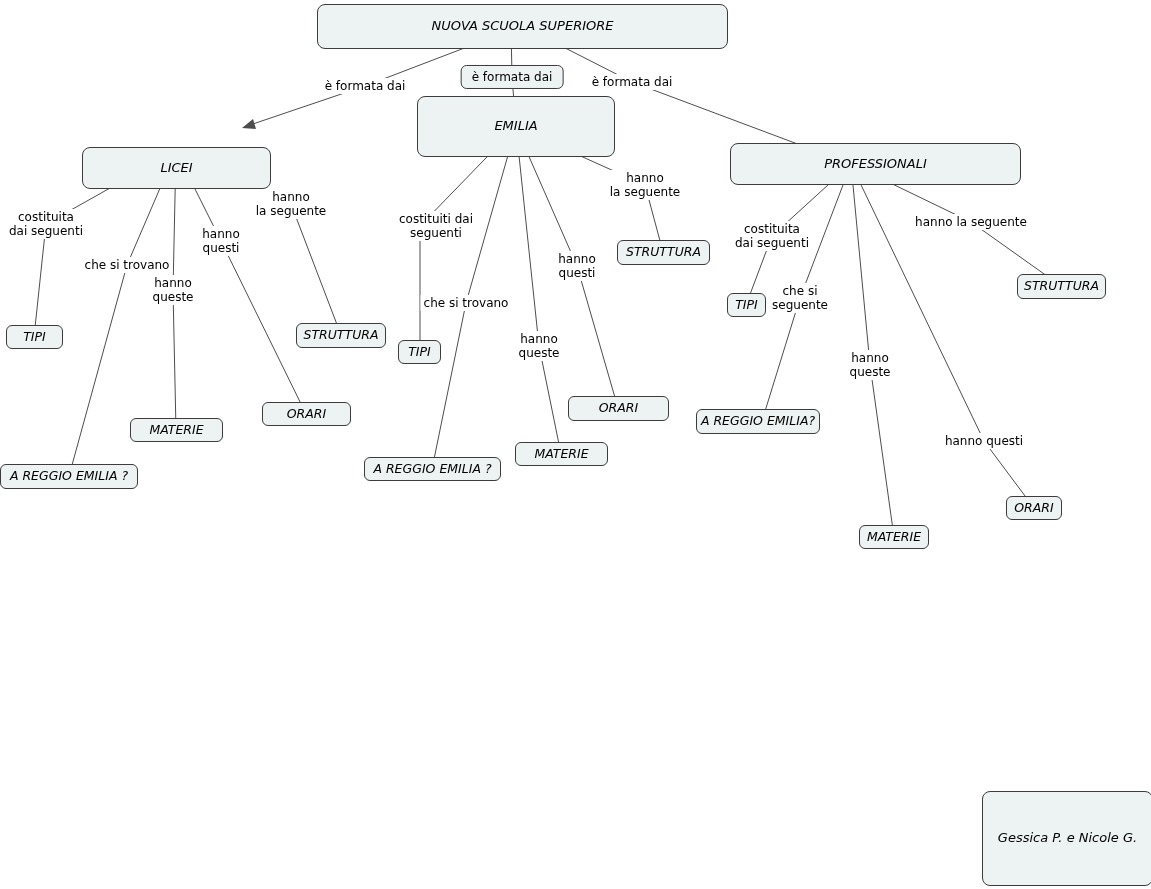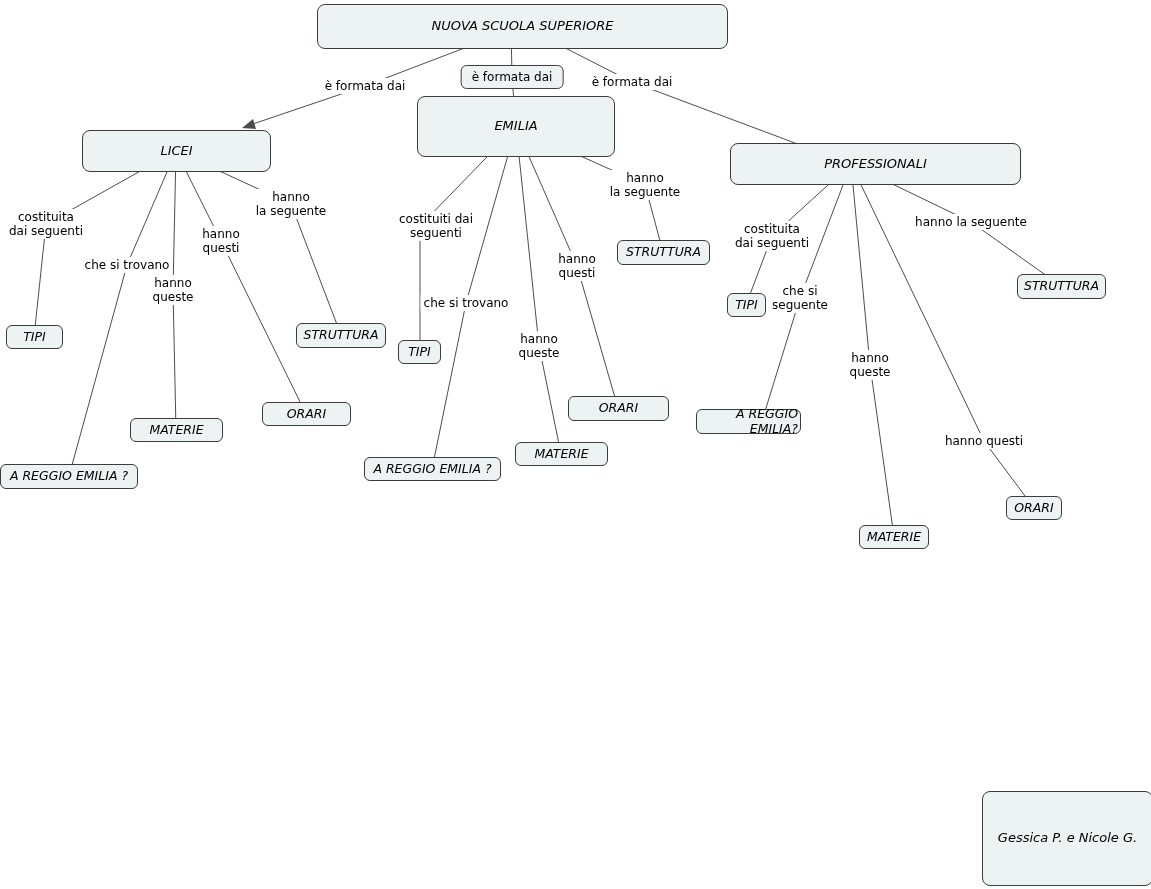--- a/index.html
+++ b/index.html
@@ -118,37 +118,37 @@
   <div class="lbl" style="left:772px;top:236px">costituita
 dai seguenti</div>
   <div class="lbl" style="left:800px;top:298px">che si
 seguente</div>
   <div class="lbl" style="left:870px;top:365px">hanno
 queste</div>
   <div class="lbl" style="left:984px;top:441px">hanno questi</div>
   <div class="lbl" style="left:971px;top:222px">hanno la seguente</div>
 
   <div class="node" style="left:317px;top:4px;width:411px;height:45px">NUOVA SCUOLA SUPERIORE</div>
-  <div class="node" style="left:82px;top:130px;width:189px;height:42px">LICEI</div>
+  <div class="node" style="left:82px;top:147px;width:189px;height:42px">LICEI</div>
   <div class="node" style="left:417px;top:96px;width:198px;height:61px">EMILIA</div>
   <div class="node" style="left:730px;top:143px;width:291px;height:42px">PROFESSIONALI</div>
 
   <div class="node small" style="left:6px;top:325px;width:57px;height:24px">TIPI</div>
   <div class="node small" style="left:0px;top:464px;width:138px;height:25px">A REGGIO EMILIA ?</div>
   <div class="node small" style="left:130px;top:418px;width:93px;height:24px">MATERIE</div>
   <div class="node small" style="left:262px;top:402px;width:89px;height:24px">ORARI</div>
   <div class="node small" style="left:296px;top:323px;width:90px;height:25px">STRUTTURA</div>
 
   <div class="node small" style="left:398px;top:340px;width:43px;height:24px">TIPI</div>
   <div class="node small" style="left:364px;top:457px;width:137px;height:24px">A REGGIO EMILIA ?</div>
   <div class="node small" style="left:515px;top:442px;width:93px;height:24px">MATERIE</div>
   <div class="node small" style="left:568px;top:396px;width:101px;height:25px">ORARI</div>
   <div class="node small" style="left:617px;top:240px;width:93px;height:25px">STRUTTURA</div>
 
   <div class="node small" style="left:727px;top:293px;width:39px;height:24px">TIPI</div>
-  <div class="node small" style="left:696px;top:409px;width:105px;height:25px">A REGGIO EMILIA?</div>
+  <div class="node small" style="left:696px;top:409px;width:124px;height:25px">A REGGIO EMILIA?</div>
   <div class="node small" style="left:859px;top:525px;width:70px;height:24px">MATERIE</div>
   <div class="node small" style="left:1006px;top:496px;width:56px;height:24px">ORARI</div>
   <div class="node small" style="left:1017px;top:274px;width:89px;height:25px">STRUTTURA</div>
 
   <div class="node" style="left:982px;top:791px;width:171px;height:95px">Gessica P. e Nicole G.</div>
 
 </div>
 
 </body></html>

